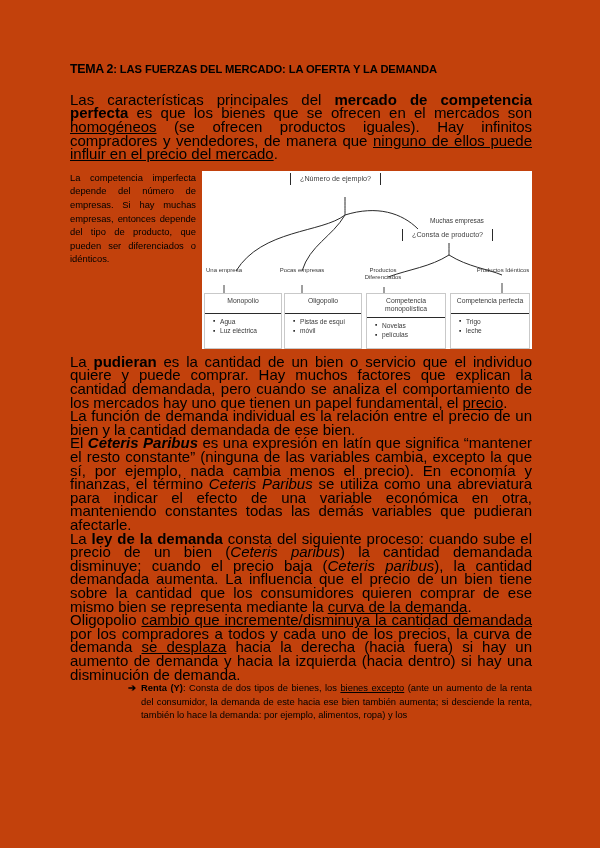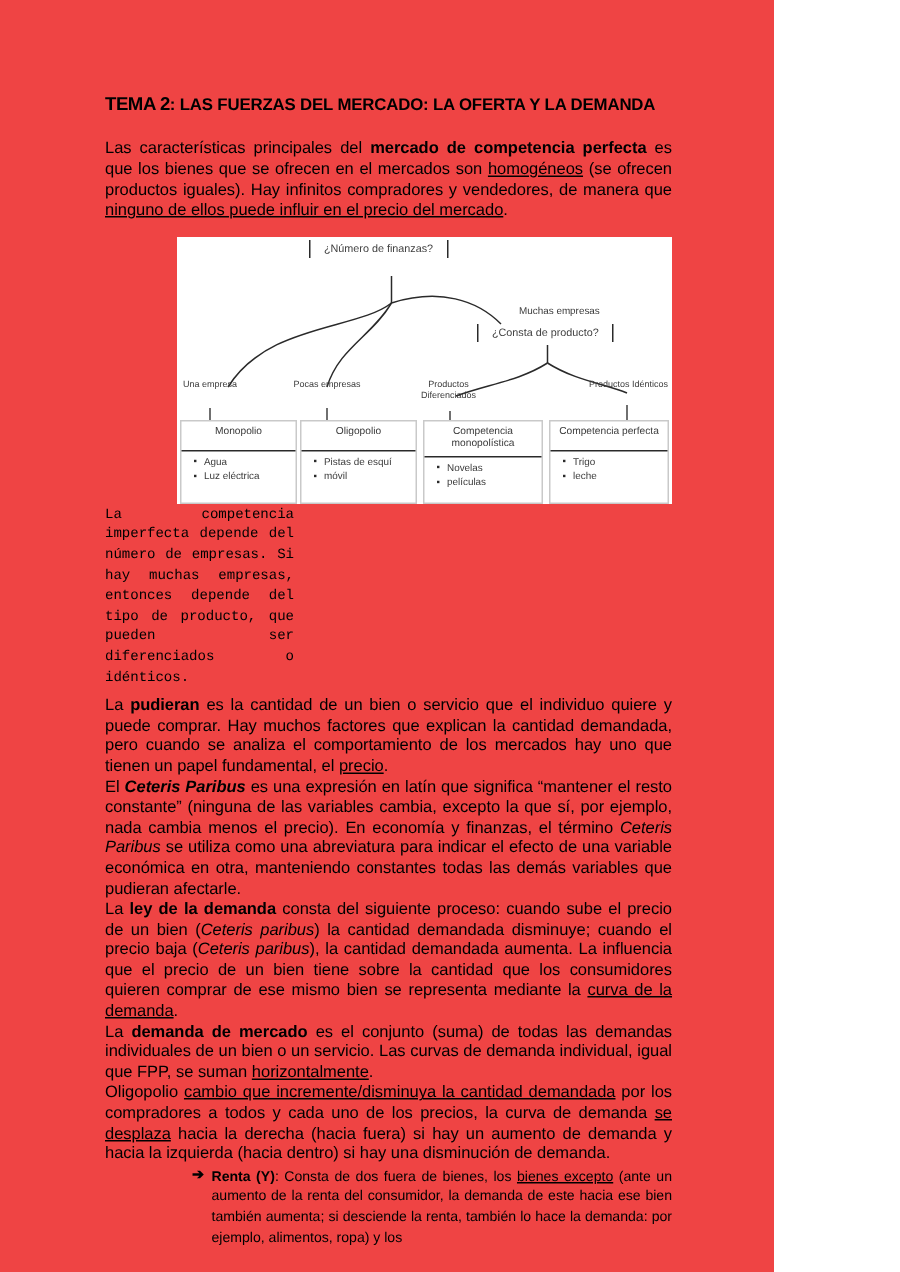--- a/index.html
+++ b/index.html
@@ -9,39 +9,39 @@
   }
   body {
     width: 600px;
     height: 848px;
     font-family: "Liberation Sans", sans-serif;
     color: #000000;
     overflow: hidden;
   }
   .page {
     position: relative;
-    width: 516px;
+    width: 600px;
     height: 848px;
-    background: #ef4444;
+    background: #c2410c;
     box-sizing: border-box;
     padding: 62px 68px 0 70px;
   }
   .doc-title {
     font-size: 11.2px;
     font-weight: bold;
     letter-spacing: -0.1px;
     margin: 0 0 16px 0;
     line-height: 1.2;
   }
   .doc-title .tema {
     font-size: 12.4px;
     letter-spacing: -0.3px;
   }
   p.body {
-    font-size: 11px;
+    font-size: 15px;
     line-height: 13.6px;
     text-align: justify;
     margin: 0;
     letter-spacing: -0.02px;
   }
   p.body + p.body { margin-top: 0px; }
   .spacer-10 { height: 10px; }
   .spacer-6 { height: 6px; }
   b { font-weight: bold; }
   i { font-style: italic; }
@@ -50,21 +50,20 @@
 
   
   .float-wrap { width: 100%; }
   .left-col {
     float: left;
     width: 126px;
     font-size: 9.4px;
     line-height: 13.6px;
     text-align: justify;
     letter-spacing: -0.02px;
-    font-family: Liberation Mono, monospace;
   }
   .diagram {
     float: right;
     width: 330px;
     height: 178px;
     position: relative;
     background: #fff;
   }
   .clearfix::after { content: ""; display: block; clear: both; }
 
@@ -189,21 +188,21 @@
         <path d="M 247 84 C 228 96, 208 98, 186 106" stroke="#2a2a2a" stroke-width="1" fill="none"></path>
 
         <path d="M 247 84 C 266 96, 286 98, 300 104" stroke="#2a2a2a" stroke-width="1" fill="none"></path>
 
         <path d="M 22 114 L 22 122" stroke="#2a2a2a" stroke-width="0.9" fill="none"></path>
         <path d="M 100 114 L 100 122" stroke="#2a2a2a" stroke-width="0.9" fill="none"></path>
         <path d="M 182 116 L 182 122" stroke="#2a2a2a" stroke-width="0.9" fill="none"></path>
         <path d="M 300 112 L 300 122" stroke="#2a2a2a" stroke-width="0.9" fill="none"></path>
       </svg>
 
-      <div class="dg-qbox" style="left:88px; top:2px;">¿Número de finanzas?</div>
+      <div class="dg-qbox" style="left:88px; top:2px;">¿Número de ejemplo?</div>
 
       <div class="dg-label" style="left:228px; top:46px;">Muchas empresas</div>
 
       <div class="dg-qbox" style="left:200px; top:58px;">¿Consta de producto?</div>
 
       <div class="dg-label small" style="left:0px; top:96px; width:44px;">Una empresa</div>
       <div class="dg-label small" style="left:74px; top:96px; width:52px;">Pocas empresas</div>
       <div class="dg-label small" style="left:150px; top:96px; width:62px;">Productos Diferenciados</div>
       <div class="dg-label small" style="left:272px; top:96px; width:58px;">Productos Idénticos</div>
 
@@ -244,36 +243,34 @@
     <div class="left-col">La competencia imperfecta depende del número de empresas. Si hay muchas empresas, entonces depende del tipo de producto, que pueden ser diferenciados o idénticos.</div>
 
   </div>
 
   <div class="spacer-6"></div>
 
   <p class="body">
     <span>La </span><b>pudieran</b><span> es la cantidad de un bien o servicio que el individuo quiere y puede comprar. Hay muchos factores que explican la cantidad demandada, pero cuando se analiza el comportamiento de los mercados hay uno que tienen un papel fundamental, el </span><u class="link">precio</u><span>.</span>
   </p>
 
+  <p class="body">La función de demanda individual es la relación entre el precio de un bien y la cantidad demandada de ese bien.</p>
 
   <p class="body">
     <span>El </span><span class="bi">Ceteris Paribus</span><span> es una expresión en latín que significa “mantener el resto constante” (ninguna de las variables cambia, excepto la que sí, por ejemplo, nada cambia menos el precio). En economía y finanzas, el término </span><i>Ceteris Paribus</i><span> se utiliza como una abreviatura para indicar el efecto de una variable económica en otra, manteniendo constantes todas las demás variables que pudieran afectarle.</span>
   </p>
 
   <p class="body">
     <span>La </span><b>ley de la demanda</b><span> consta del siguiente proceso: cuando sube el precio de un bien (</span><i>Ceteris paribus</i><span>) la cantidad demandada disminuye; cuando el precio baja (</span><i>Ceteris paribus</i><span>), la cantidad demandada aumenta. La influencia que el precio de un bien tiene sobre la cantidad que los consumidores quieren comprar de ese mismo bien se representa mediante la </span><u class="link">curva de la demanda</u><span>.</span>
   </p>
 
-  <p class="body">
-    <span>La </span><b>demanda de mercado</b><span> es el conjunto (suma) de todas las demandas individuales de un bien o un servicio. Las curvas de demanda individual, igual que FPP, se suman </span><u class="link">horizontalmente</u><span>.</span>
-  </p>
 
   <p class="body">
     <span>Oligopolio </span><u class="link">cambio que incremente/disminuya la cantidad demandada</u><span> por los compradores a todos y cada uno de los precios, la curva de demanda </span><u class="link">se desplaza</u><span> hacia la derecha (hacia fuera) si hay un aumento de demanda y hacia la izquierda (hacia dentro) si hay una disminución de demanda.</span>
   </p>
 
 
   <div class="arrow-item">
     <span class="glyph">➔</span>
-    <span class="txt"><b>Renta (Y)</b><span>: Consta de dos fuera de bienes, los </span><u class="link">bienes excepto</u><span> (ante un aumento de la renta del consumidor, la demanda de este hacia ese bien también aumenta; si desciende la renta, también lo hace la demanda: por ejemplo, alimentos, ropa) y los</span></span>
+    <span class="txt"><b>Renta (Y)</b><span>: Consta de dos tipos de bienes, los </span><u class="link">bienes excepto</u><span> (ante un aumento de la renta del consumidor, la demanda de este hacia ese bien también aumenta; si desciende la renta, también lo hace la demanda: por ejemplo, alimentos, ropa) y los</span></span>
   </div>
 
 </div>
 
 </body></html>

